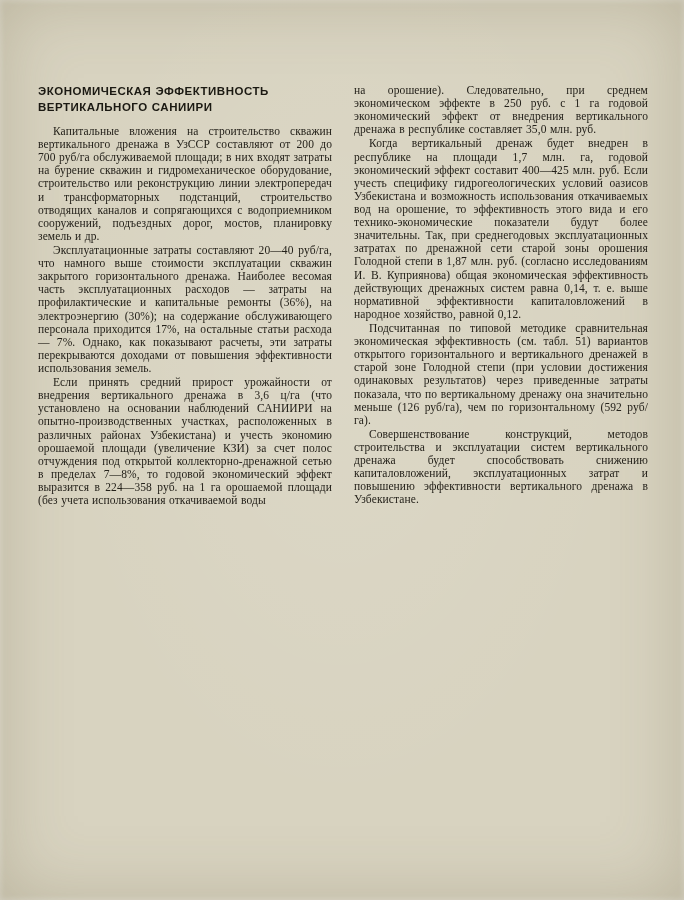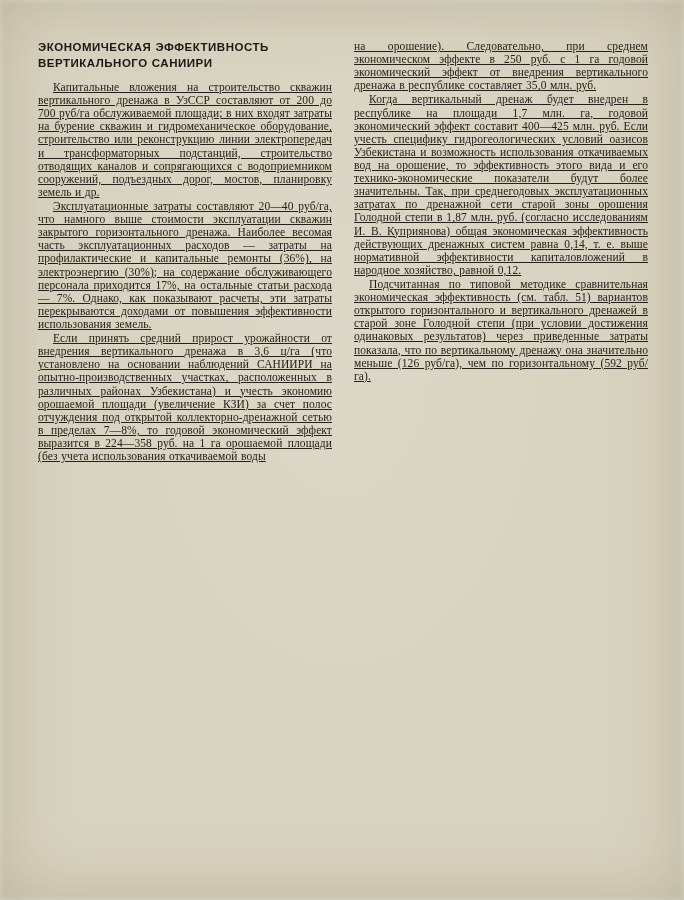--- a/index.html
+++ b/index.html
@@ -15,20 +15,21 @@
     background:
       radial-gradient(ellipse at 50% 40%, rgba(255,255,255,0.10), rgba(0,0,0,0) 60%),
       var(--paper, #d8d3c0);
     box-shadow: inset 0 0 70px rgba(110, 100, 70, 0.28),
                 inset 0 0 6px rgba(255,255,255,0.5);
     padding: 40px 36px 0 38px;
   }
   .columns {
     display: flex;
     gap: 22px;
+    margin-top: 44px;
   }
   .col {
     width: 294px;
     color: var(--ink, #24211a);
     font-size: 11.5px;
     line-height: 1.14;
     text-align: justify;
     letter-spacing: 0.1px;
     word-spacing: 0.5px;
   }
@@ -38,21 +39,20 @@
     font-weight: 700;
     letter-spacing: 0.5px;
     line-height: 1.35;
     color: #1b1912;
     margin-bottom: 10px;
     text-align: left;
   }
   .col p {
     text-indent: 15px;
     margin: 0;
-    text-decoration: underline;
   }
   .col p.continuation {
     text-indent: 0;
   }
   .col p + p {
     margin-top: 1px;
   }
 </style>
 </head>
 <body>
@@ -67,16 +67,17 @@
       </h1>
       <p>Капитальные вложения на строительство скважин вертикального дренажа в УзССР составляют от 200 до 700 руб/га обслуживаемой площади; в них входят затраты на бурение скважин и гидромеханическое оборудование, строительство или реконструкцию линии электропередач и трансформаторных подстанций, строительство отводящих каналов и сопрягающихся с водоприемником сооружений, подъездных дорог, мостов, планировку земель и др.</p>
       <p>Эксплуатационные затраты составляют 20—40 руб/га, что намного выше стоимости эксплуатации скважин закрытого горизонтального дренажа. Наиболее весомая часть эксплуатационных расходов — затраты на профилактические и капитальные ремонты (36%), на электроэнергию (30%); на содержание обслуживающего персонала приходится 17%, на остальные статьи расхода — 7%. Однако, как показывают расчеты, эти затраты перекрываются доходами от повышения эффективности использования земель.</p>
       <p>Если принять средний прирост урожайности от внедрения вертикального дренажа в 3,6 ц/га (что установлено на основании наблюдений САНИИРИ на опытно-производственных участках, расположенных в различных районах Узбекистана) и учесть экономию орошаемой площади (увеличение КЗИ) за счет полос отчуждения под открытой коллекторно-дренажной сетью в пределах 7—8%, то годовой экономический эффект выразится в 224—358 руб. на 1 га орошаемой площади (без учета использования откачиваемой воды</p>
     </div>
 
     <div class="col">
       <p class="continuation">на орошение). Следовательно, при среднем экономическом эффекте в 250 руб. с 1 га годовой экономический эффект от внедрения вертикального дренажа в республике составляет 35,0 млн. руб.</p>
       <p>Когда вертикальный дренаж будет внедрен в республике на площади 1,7 млн. га, годовой экономический эффект составит 400—425 млн. руб. Если учесть специфику гидрогеологических условий оазисов Узбекистана и возможность использования откачиваемых вод на орошение, то эффективность этого вида и его технико-экономические показатели будут более значительны. Так, при среднегодовых эксплуатационных затратах по дренажной сети старой зоны орошения Голодной степи в 1,87 млн. руб. (согласно исследованиям И. В. Куприянова) общая экономическая эффективность действующих дренажных систем равна 0,14, т. е. выше нормативной эффективности капиталовложений в народное хозяйство, равной 0,12.</p>
       <p>Подсчитанная по типовой методике сравнительная экономическая эффективность (см. табл. 51) вариантов открытого горизонтального и вертикального дренажей в старой зоне Голодной степи (при условии достижения одинаковых результатов) через приведенные затраты показала, что по вертикальному дренажу она значительно меньше (126 руб/га), чем по горизонтальному (592 руб/га).</p>
+      <p>Совершенствование конструкций, методов строительства и эксплуатации систем вертикального дренажа будет способствовать снижению капиталовложений, эксплуатационных затрат и повышению эффективности вертикального дренажа в Узбекистане.</p>
     </div>
 
   </div>
 </div>
 
 </body></html>

